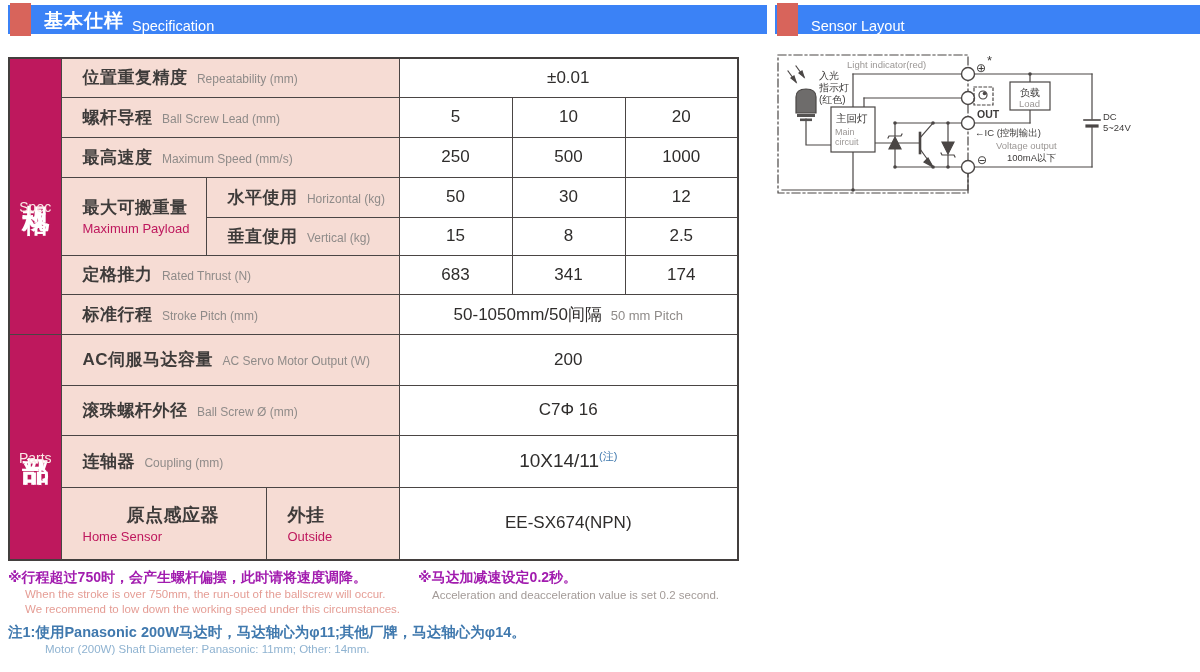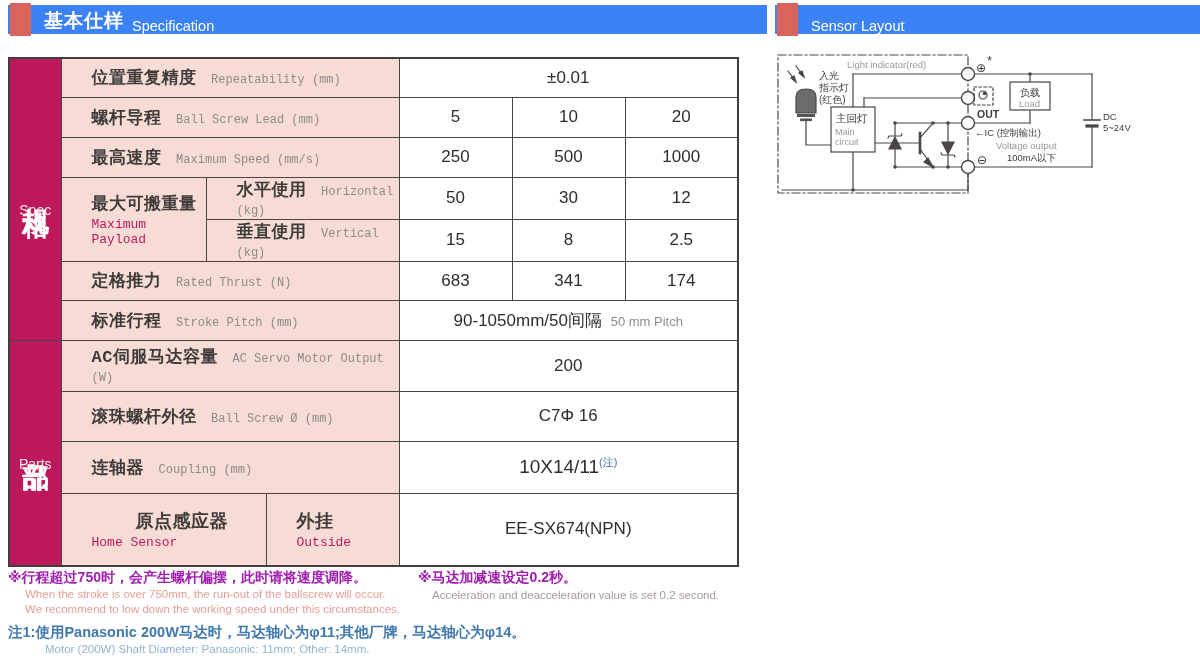--- a/index.html
+++ b/index.html
@@ -16,21 +16,21 @@
 
   
   .spec-wrap { position:absolute; left:8px; top:57px; }
   table.spec { border-collapse:collapse; table-layout:fixed; width:729px; }
   table.spec td { border:1px solid #4a4544; overflow:hidden; }
   table.spec { border:2px solid #433f3e; }
   td.sidebar { background:#be185d; text-align:center; vertical-align:middle; border:1px solid #433f3e; }
   .side-zh { writing-mode:vertical-rl; text-orientation:upright; color:#ffffff;
     font-size:27px; font-weight:bold; letter-spacing:4px; display:inline-block; line-height:1; }
   .side-en { display:block; color:#fbe9e6; font-size:14px; margin-top:4px; }
-  td.lbl { background:#f6dcd4; padding-left:30px; vertical-align:middle;font-family:Liberation Mono, monospace; }
+  td.lbl { background:#f6dcd4; padding-left:21px; vertical-align:middle; }
   .lbl-zh { font-size:17px; font-weight:600; color:#3e3b3a; letter-spacing:0.5px; }
   .lbl-en { font-size:12px; color:#8f8b89; margin-left:5px; }
   .lbl-en-block { display:block; font-size:13px; color:#be185d; margin-top:2px; }
   td.val { background:#ffffff; text-align:center; vertical-align:middle;
     font-size:17px; color:#2f2d2c; }
   .val-sub { font-size:13px; color:#8f8b89; margin-left:4px; }
   sup.note-sup { color:#4079ae; font-size:11px; }
   .h39{height:39px}.h40{height:40px}.h38{height:38px}.h51{height:51px}
   .h50{height:50px}.h52{height:52px}.h73{height:73px}
 
@@ -138,21 +138,21 @@
     <td class="val">341</td>
     <td class="val">174</td>
   </tr>
 
   <tr class="h40">
     <td class="lbl" colspan="3">
       <span class="lbl-zh">标准行程</span>
       <span class="lbl-en">Stroke Pitch (mm)</span>
     </td>
     <td class="val" colspan="3">
-      <span>90-1050mm/50间隔</span>
+      <span>50-1050mm/50间隔</span>
       <span class="val-sub">50 mm Pitch</span>
     </td>
   </tr>
 
   <tr class="h51">
     <td class="sidebar" rowspan="4">
       <span class="side-zh">部品</span>
       <span class="side-en">Parts</span>
     </td>
     <td class="lbl" colspan="3">

